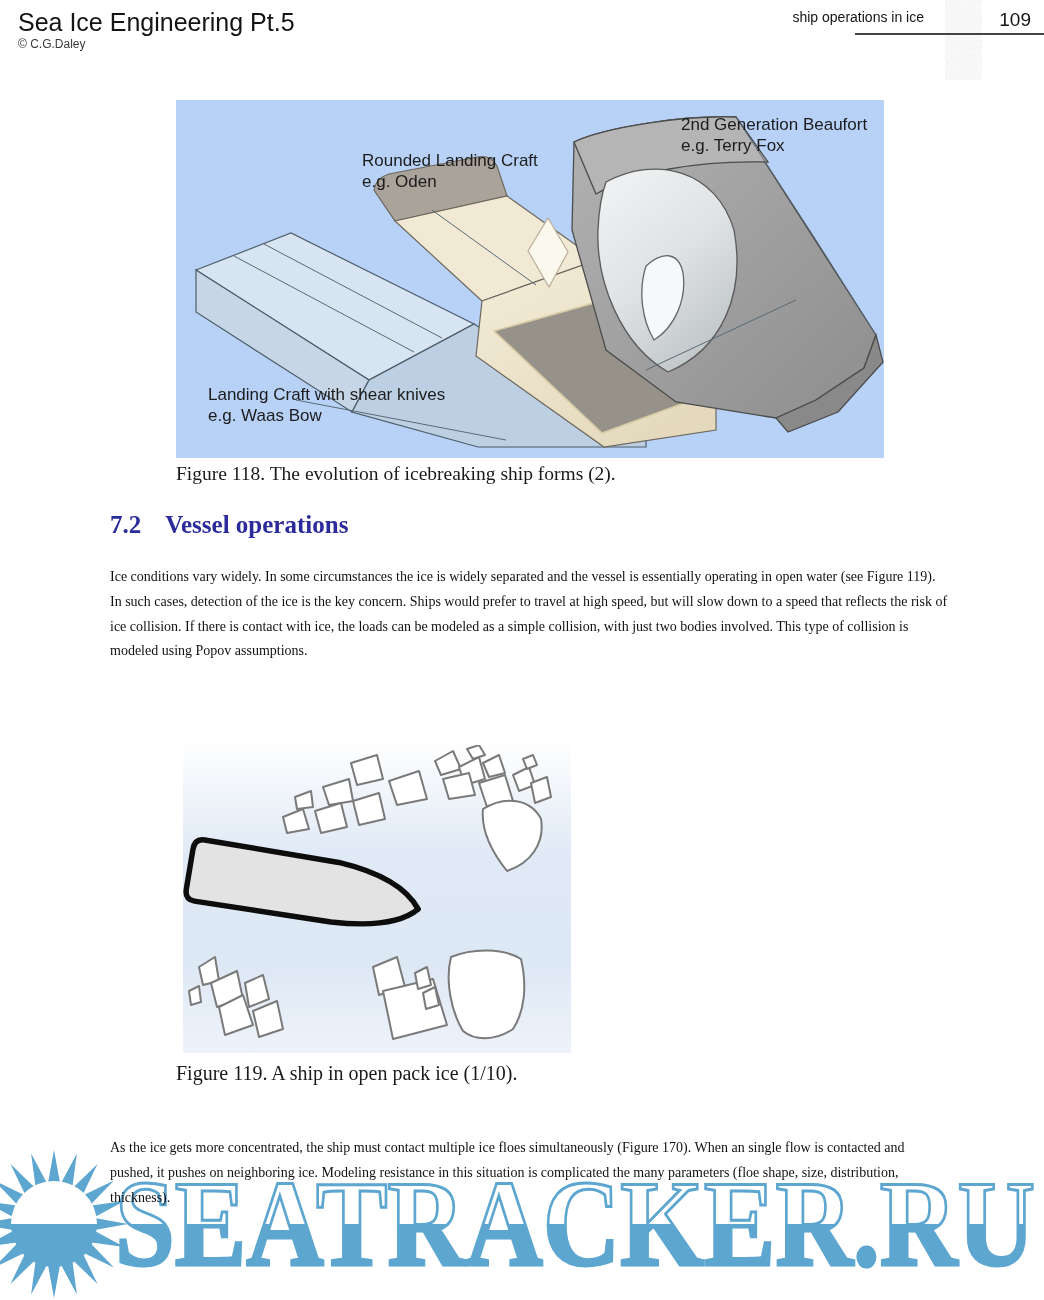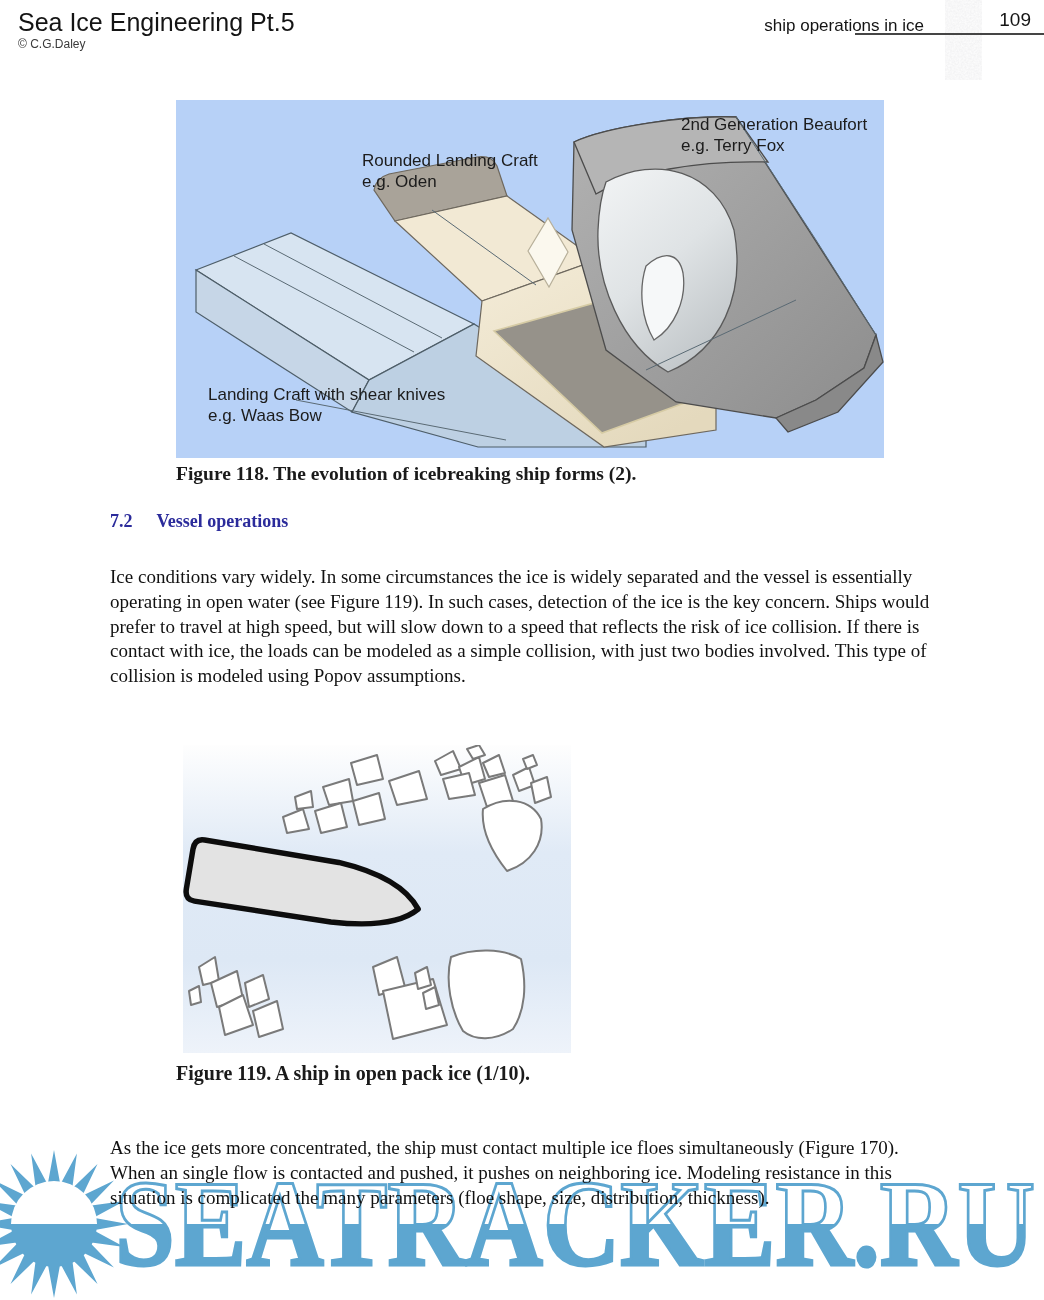--- a/index.html
+++ b/index.html
@@ -1,31 +1,31 @@
 <!DOCTYPE html>
 <html><head>
 <meta charset="utf-8">
 <style>
   html,body{margin:0;padding:0;background:#e9e9e9;}
   .page{position:relative;width:1044px;height:1300px;background:#ffffff;overflow:hidden;
         font-family:"Liberation Serif",serif;color:#1a1a1a;}
   .abs{position:absolute;}
   .sans{font-family:"Liberation Sans",sans-serif;}
-  .serif{font-family:"Liberation Serif",serif;font-weight:bold;}
+  .serif{font-family:"Liberation Serif",serif;}
   .hdr-title{left:18px;top:8px;font-size:25px;color:#141414;}
   .hdr-copy{left:18px;top:37px;font-size:12px;color:#3a3a3a;}
-  .hdr-running{top:16px;right:120px;font-size:17px;color:#141414;}
+  .hdr-running{top:9px;right:120px;font-size:14px;color:#141414;}
   .hdr-page{top:9px;right:13px;font-size:19px;color:#141414;margin-left:29px;}
   .hdr-rule{left:855px;top:33px;width:189px;height:2px;background:#454545;}
   .noise{left:945px;top:0;width:37px;height:80px;}
   .fig118{left:176px;top:100px;width:708px;height:358px;}
   .cap118{left:176px;top:463px;font-size:19.5px;}
-  .heading{left:110px;top:511px;font-size:18px;font-weight:bold;color:#2b2b9b;}
+  .heading{left:110px;top:511px;font-size:25px;font-weight:bold;color:#2b2b9b;}
   .heading .num{margin-right:24px;}
-  .para{left:110px;width:838px;font-size:19px;line-height:24.8px;color:#111;}
+  .para{left:110px;width:838px;font-size:14px;line-height:24.8px;color:#111;}
   .p1{top:565px;}
   .p2{top:1136px;}
   .fig119{left:183px;top:745px;width:388px;height:308px;}
   .cap119{left:176px;top:1062px;font-size:20px;}
   .wm{left:0;top:1145px;width:1044px;height:155px;overflow:visible;}
   .figlabel{font-family:"Liberation Sans",sans-serif;font-size:17px;fill:#1c1c1c;}
   .floe{fill:#ffffff;stroke:#7a7a7a;stroke-width:2;stroke-linejoin:round;}
   .seam{stroke:#5a6a74;stroke-width:1;fill:none;}
 </style>
 </head>

